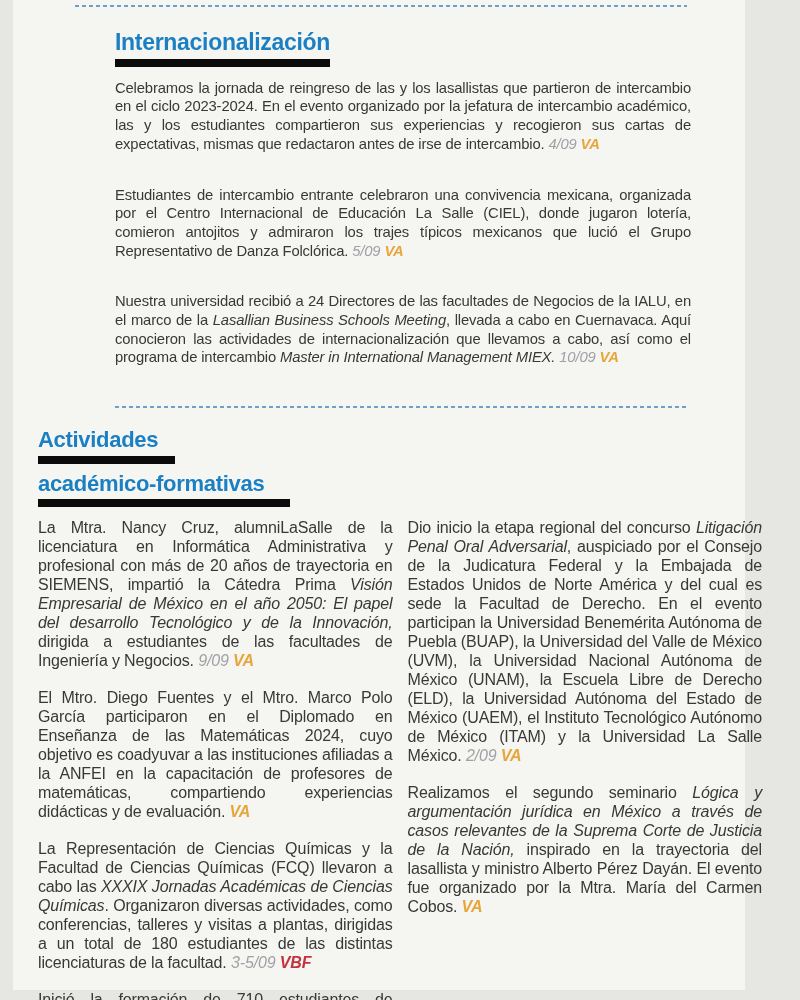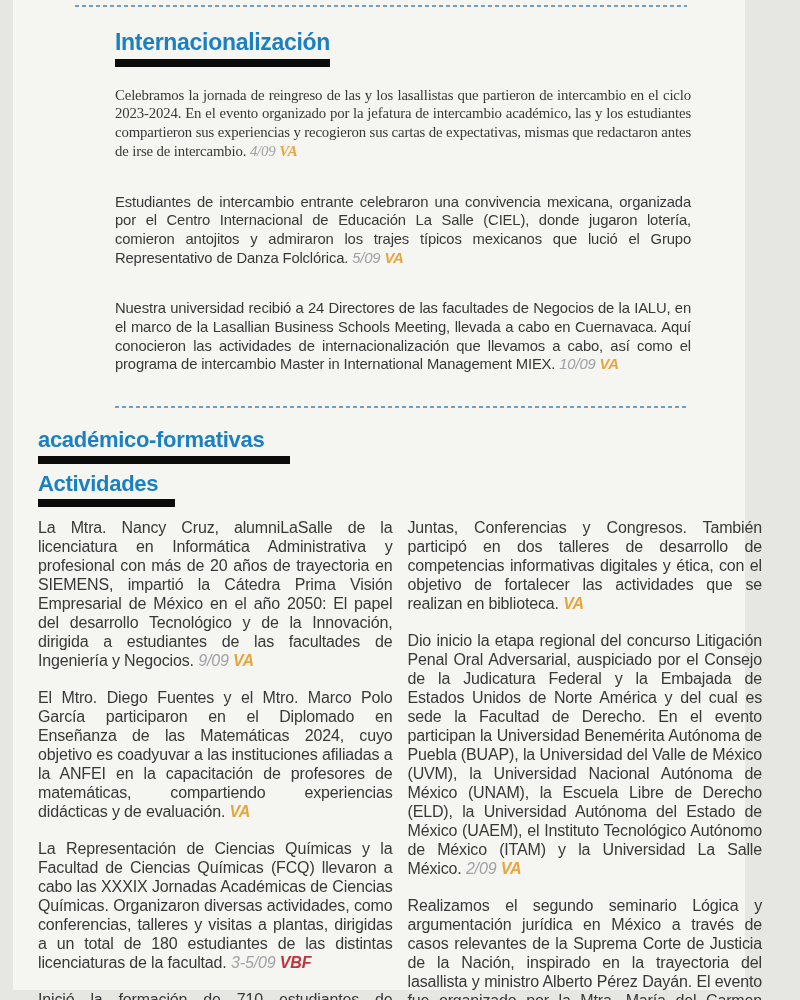--- a/index.html
+++ b/index.html
@@ -52,25 +52,25 @@
   .col { flex:1 1 0; }
 
   .para {
     margin:0 0 17px 0;
     color: var(--body_text, #383838);
     text-align:justify;
     hyphens:auto; -webkit-hyphens:auto;
     letter-spacing:-0.15px;
   }
   #section-intl .para { font-size:14.8px; line-height:18.7px;margin-top:32px; }
-  #section-intl .para:first-of-type { margin-top:19px;font-family:Liberation Serif, serif; }
+  #section-intl .para:first-of-type { margin-top:12px; }
   .col .para { font-size:16px; line-height:19px; margin-bottom:18px; }
 
   .run-n  { }
-  .run-i  { }
+  .run-i  { font-style:italic; }
   .run-d  { font-style:italic; color: var(--date_gray, #a0a0a5); }
   .run-va { font-style:italic; font-weight:600; color: var(--tag_va, #e7a63b); }
   .run-vbf{ font-style:italic; font-weight:700; color: var(--tag_vbf, #c2333b); }
 </style>
 </head>
 <body>
 
 <div id="page">
 
   <div class="edge edge-left"></div>
@@ -87,39 +87,38 @@
     <p class="para"><span class="run-n">Celebramos la jornada de reingreso de las y los lasallistas que partieron de intercambio en el ciclo 2023-2024. En el evento organizado por la jefatura de intercambio académico, las y los estudiantes compartieron sus experiencias y recogieron sus cartas de expectativas, mismas que redactaron antes de irse de intercambio. </span><span class="run-d">4/09</span><span class="run-n"> </span><span class="run-va">VA</span></p>
     <p class="para"><span class="run-n">Estudiantes de intercambio entrante celebraron una convivencia mexicana, organizada por el Centro Internacional de Educación La Salle (CIEL), donde jugaron lotería, comieron antojitos y admiraron los trajes típicos mexicanos que lució el Grupo Representativo de Danza Folclórica. </span><span class="run-d">5/09</span><span class="run-n"> </span><span class="run-va">VA</span></p>
     <p class="para"><span class="run-n">Nuestra universidad recibió a 24 Directores de las facultades de Negocios de la IALU, en el marco de la </span><span class="run-i">Lasallian Business Schools Meeting</span><span class="run-n">, llevada a cabo en Cuernavaca. Aquí conocieron las actividades de internacionalización que llevamos a cabo, así como el programa de intercambio </span><span class="run-i">Master in International Management MIEX.</span><span class="run-n"> </span><span class="run-d">10/09</span><span class="run-n"> </span><span class="run-va">VA</span></p>
   </section>
 
   <div class="dashed dash-mid"></div>
 
   <header id="section-activ-head">
     <span class="head-line">
       <span class="h-wrap">
-        <h1 class="sec-title t2">académico-formativas</h1>
-        <div class="title-bar bar2b"></div>
+        <h1 class="sec-title t2">Actividades</h1>
+        <div class="title-bar bar2a"></div>
       </span>
     </span>
     <span class="head-line">
       <span class="h-wrap">
-        <h1 class="sec-title t2">Actividades</h1>
-        <div class="title-bar bar2a"></div>
+        <h1 class="sec-title t2">académico-formativas</h1>
+        <div class="title-bar bar2b"></div>
       </span>
     </span>
   </header>
 
   <div id="columns">
     <div class="col">
       <p class="para"><span class="run-n">La Mtra. Nancy Cruz, alumniLaSalle de la licenciatura en Informática Administrativa y profesional con más de 20 años de trayectoria en SIEMENS, impartió la Cátedra Prima </span><span class="run-i">Visión Empresarial de México en el año 2050: El papel del desarrollo Tecnológico y de la Innovación,</span><span class="run-n"> dirigida a estudiantes de las facultades de Ingeniería y Negocios. </span><span class="run-d">9/09</span><span class="run-n"> </span><span class="run-va">VA</span></p>
       <p class="para"><span class="run-n">El Mtro. Diego Fuentes y el Mtro. Marco Polo García participaron en el Diplomado en Enseñanza de las Matemáticas 2024, cuyo objetivo es coadyuvar a las instituciones afiliadas a la ANFEI en la capacitación de profesores de matemáticas, compartiendo experiencias didácticas y de evaluación. </span><span class="run-va">VA</span></p>
       <p class="para"><span class="run-n">La Representación de Ciencias Químicas y la Facultad de Ciencias Químicas (FCQ) llevaron a cabo las </span><span class="run-i">XXXIX Jornadas Académicas de Ciencias Químicas</span><span class="run-n">. Organizaron diversas actividades, como conferencias, talleres y visitas a plantas, dirigidas a un total de 180 estudiantes de las distintas licenciaturas de la facultad. </span><span class="run-d">3-5/09</span><span class="run-n"> </span><span class="run-vbf">VBF</span></p>
       <p class="para"><span class="run-n">Inició la formación de 710 estudiantes de licenciatura que participarán en las misiones de diciembre 2024. </span><span class="run-d">9/09</span><span class="run-n"> </span><span class="run-vbf">VBF</span></p>
     </div>
     <div class="col">
-      <p class="para"><span class="run-n">Juntas, Conferencias y Congresos. También participó en dos talleres de desarrollo de competencias informativas digitales y ética, con el objetivo de fortalecer las actividades que se realizan en biblioteca. </span><span class="run-va">VA</span></p>
       <p class="para"><span class="run-n">Dio inicio la etapa regional del concurso </span><span class="run-i">Litigación Penal Oral Adversarial</span><span class="run-n">, auspiciado por el Consejo de la Judicatura Federal y la Embajada de Estados Unidos de Norte América y del cual es sede la Facultad de Derecho. En el evento participan la Universidad Benemérita Autónoma de Puebla (BUAP), la Universidad del Valle de México (UVM), la Universidad Nacional Autónoma de México (UNAM), la Escuela Libre de Derecho (ELD), la Universidad Autónoma del Estado de México (UAEM), el Instituto Tecnológico Autónomo de México (ITAM) y la Universidad La Salle México. </span><span class="run-d">2/09</span><span class="run-n"> </span><span class="run-va">VA</span></p>
       <p class="para"><span class="run-n">Realizamos el segundo seminario </span><span class="run-i">Lógica y argumentación jurídica en México a través de casos relevantes de la Suprema Corte de Justicia de la Nación,</span><span class="run-n"> inspirado en la trayectoria del lasallista y  ministro Alberto Pérez Dayán. El evento fue organizado por la Mtra. María del Carmen Cobos. </span><span class="run-va">VA</span></p>
     </div>
   </div>
 
 </div>
 
 </body></html>

